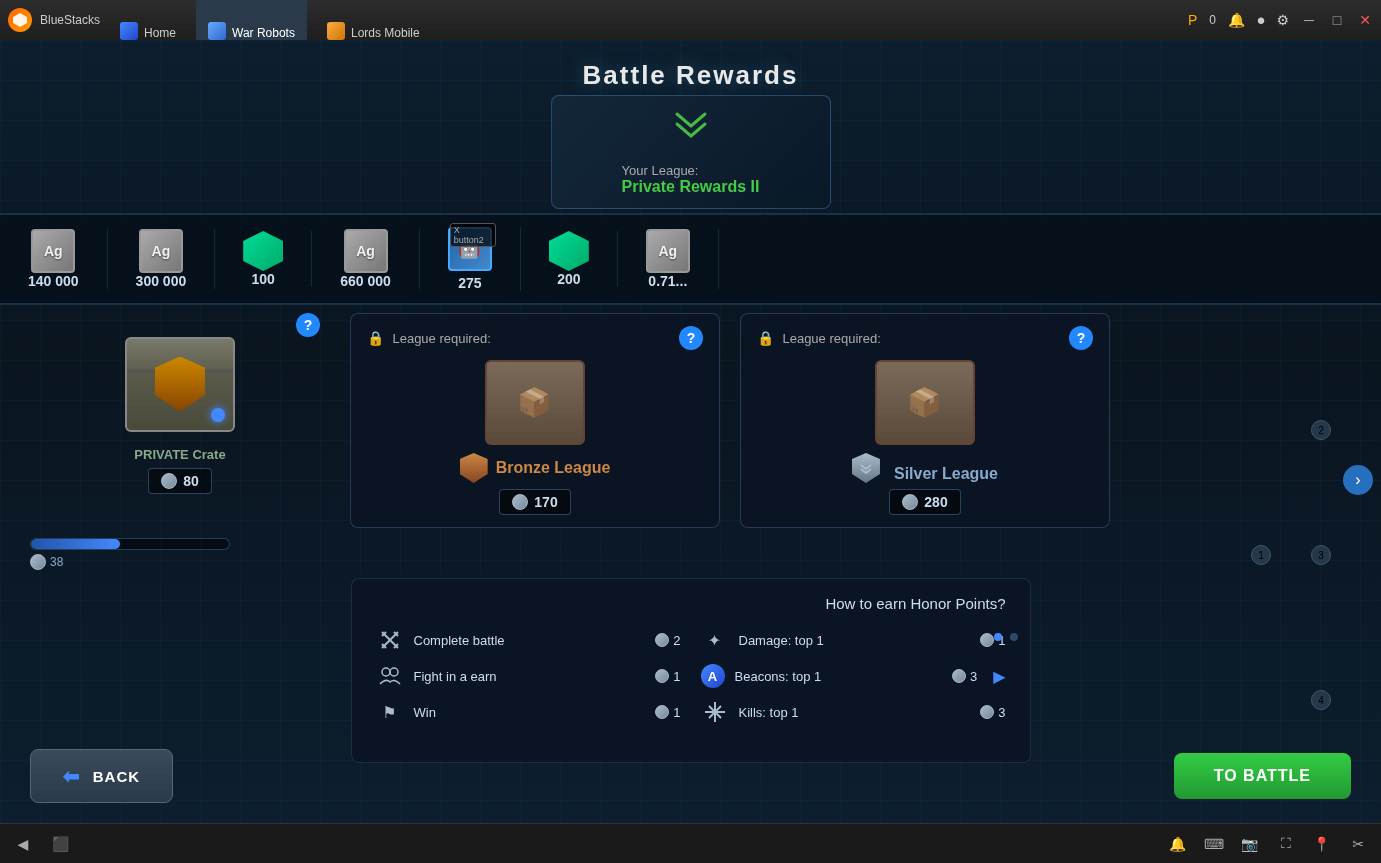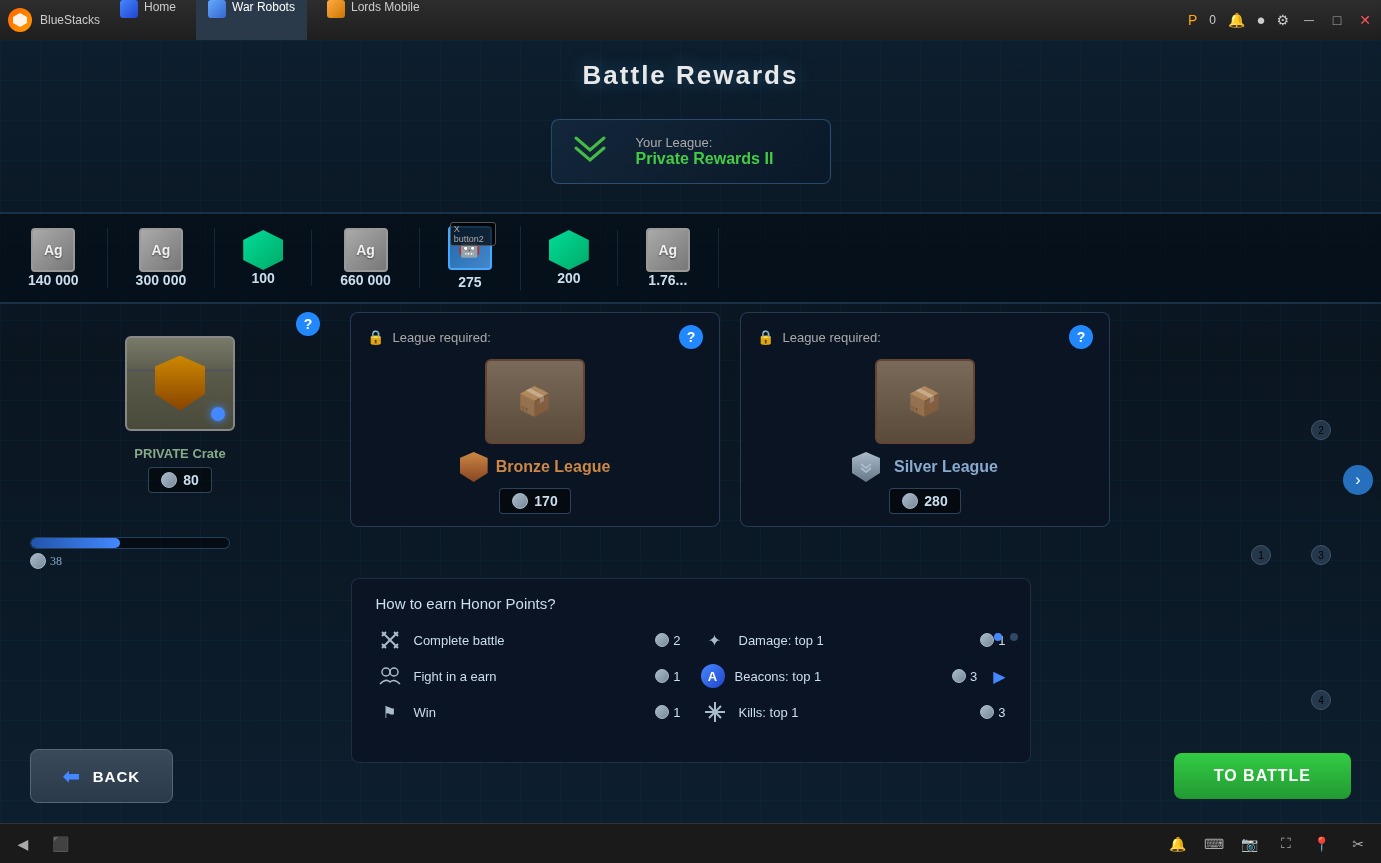--- a/index.html
+++ b/index.html
@@ -37,21 +37,21 @@
       color: white;
       font-weight: bold;
     }
     .bluestacks-name {
       color: #ccc;
       font-size: 12px;
     }
     .tab {
       height: 40px;
       display: flex;
-      align-items: flex-start;
+      align-items: flex-end;
       padding: 0 12px;
       gap: 6px;
       cursor: pointer;
       background: transparent;
       border: none;
       color: #ccc;
       font-size: 12px;
     }
     .tab.active {
       background: #2a3a4a;
@@ -116,31 +116,32 @@
       font-weight: bold;
       color: #e8e8e8;
       text-shadow: 0 0 20px rgba(100, 200, 255, 0.3);
       letter-spacing: 2px;
       position: relative;
       z-index: 2;
     }
 
     
     .league-info {
-      margin: 28px auto;
+      margin: 4px auto;
       width: 280px;
       background: linear-gradient(135deg, rgba(20, 40, 60, 0.9), rgba(10, 25, 40, 0.9));
       border: 1px solid rgba(100, 180, 255, 0.3);
       border-radius: 8px;
       padding: 12px 20px;
       display: flex;
       align-items: center;
-      gap: 28px;
+      gap: 16px;
       position: relative;
       z-index: 2;
+      flex-direction: column;
     }
     .league-chevron {
       font-size: 28px;
       color: #44bb44;
     }
     .league-text-block { display: flex; flex-direction: column; }
     .league-label { color: #aaaaaa; font-size: 13px; }
     .league-name { color: #44cc44; font-size: 16px; font-weight: bold; }
 
     
@@ -357,21 +358,21 @@
       font-weight: bold;
       display: flex;
       align-items: center;
       gap: 8px;
     }
     .silver-league-label {
       color: #88aacc;
       font-size: 16px;
       font-weight: bold;
       display: flex;
-      align-items: center;
+      align-items: flex-end;
       gap: 14px;
     }
     .bronze-shield {
       width: 28px;
       height: 30px;
       background: linear-gradient(180deg, #cc8844, #884422);
       clip-path: polygon(50% 0%, 100% 20%, 100% 70%, 50% 100%, 0% 70%, 0% 20%);
     }
     .silver-shield {
       width: 28px;
@@ -383,21 +384,20 @@
       justify-content: center;
     }
 
     
     .progress-section {
       width: 100%;
       padding: 0 30px;
       position: relative;
       z-index: 2;
       margin-top: 10px;
-      font-family: Liberation Serif, serif;
     }
     .progress-bar-bg {
       width: 200px;
       height: 12px;
       background: rgba(0,0,0,0.5);
       border: 1px solid rgba(100,180,255,0.3);
       border-radius: 6px;
       overflow: hidden;
     }
     .progress-bar-fill {
@@ -421,21 +421,21 @@
       left: 50%;
       transform: translateX(-50%);
       width: 680px;
       background: rgba(10, 20, 35, 0.9);
       border: 1px solid rgba(100, 150, 200, 0.2);
       border-radius: 8px;
       padding: 16px 24px;
       z-index: 2;
     }
     .earn-title {
-      text-align: left;
+      text-align: right;
       color: #ccddee;
       font-size: 15px;
       margin-bottom: 14px;
     }
     .earn-grid {
       display: grid;
       grid-template-columns: 1fr 1fr;
       gap: 8px 20px;
     }
     .earn-row {
@@ -695,21 +695,21 @@
       <span class="reward-value">275</span>
     </div>
 
     <div class="reward-item">
       <div class="gem-icon-hex"></div>
       <span class="reward-value">200</span>
     </div>
 
     <div class="reward-item">
       <div class="ag-icon">Ag</div>
-      <span class="reward-value">1.76...</span>
+      <span class="reward-value">0.71...</span>
     </div>
   </div>
 
   <div class="crates-section">
 
     <div class="crate-slot">
       <div class="crate-unlocked">
         <div class="question-badge">?</div>
         <div class="crate-image">
           <div class="crate-body">

